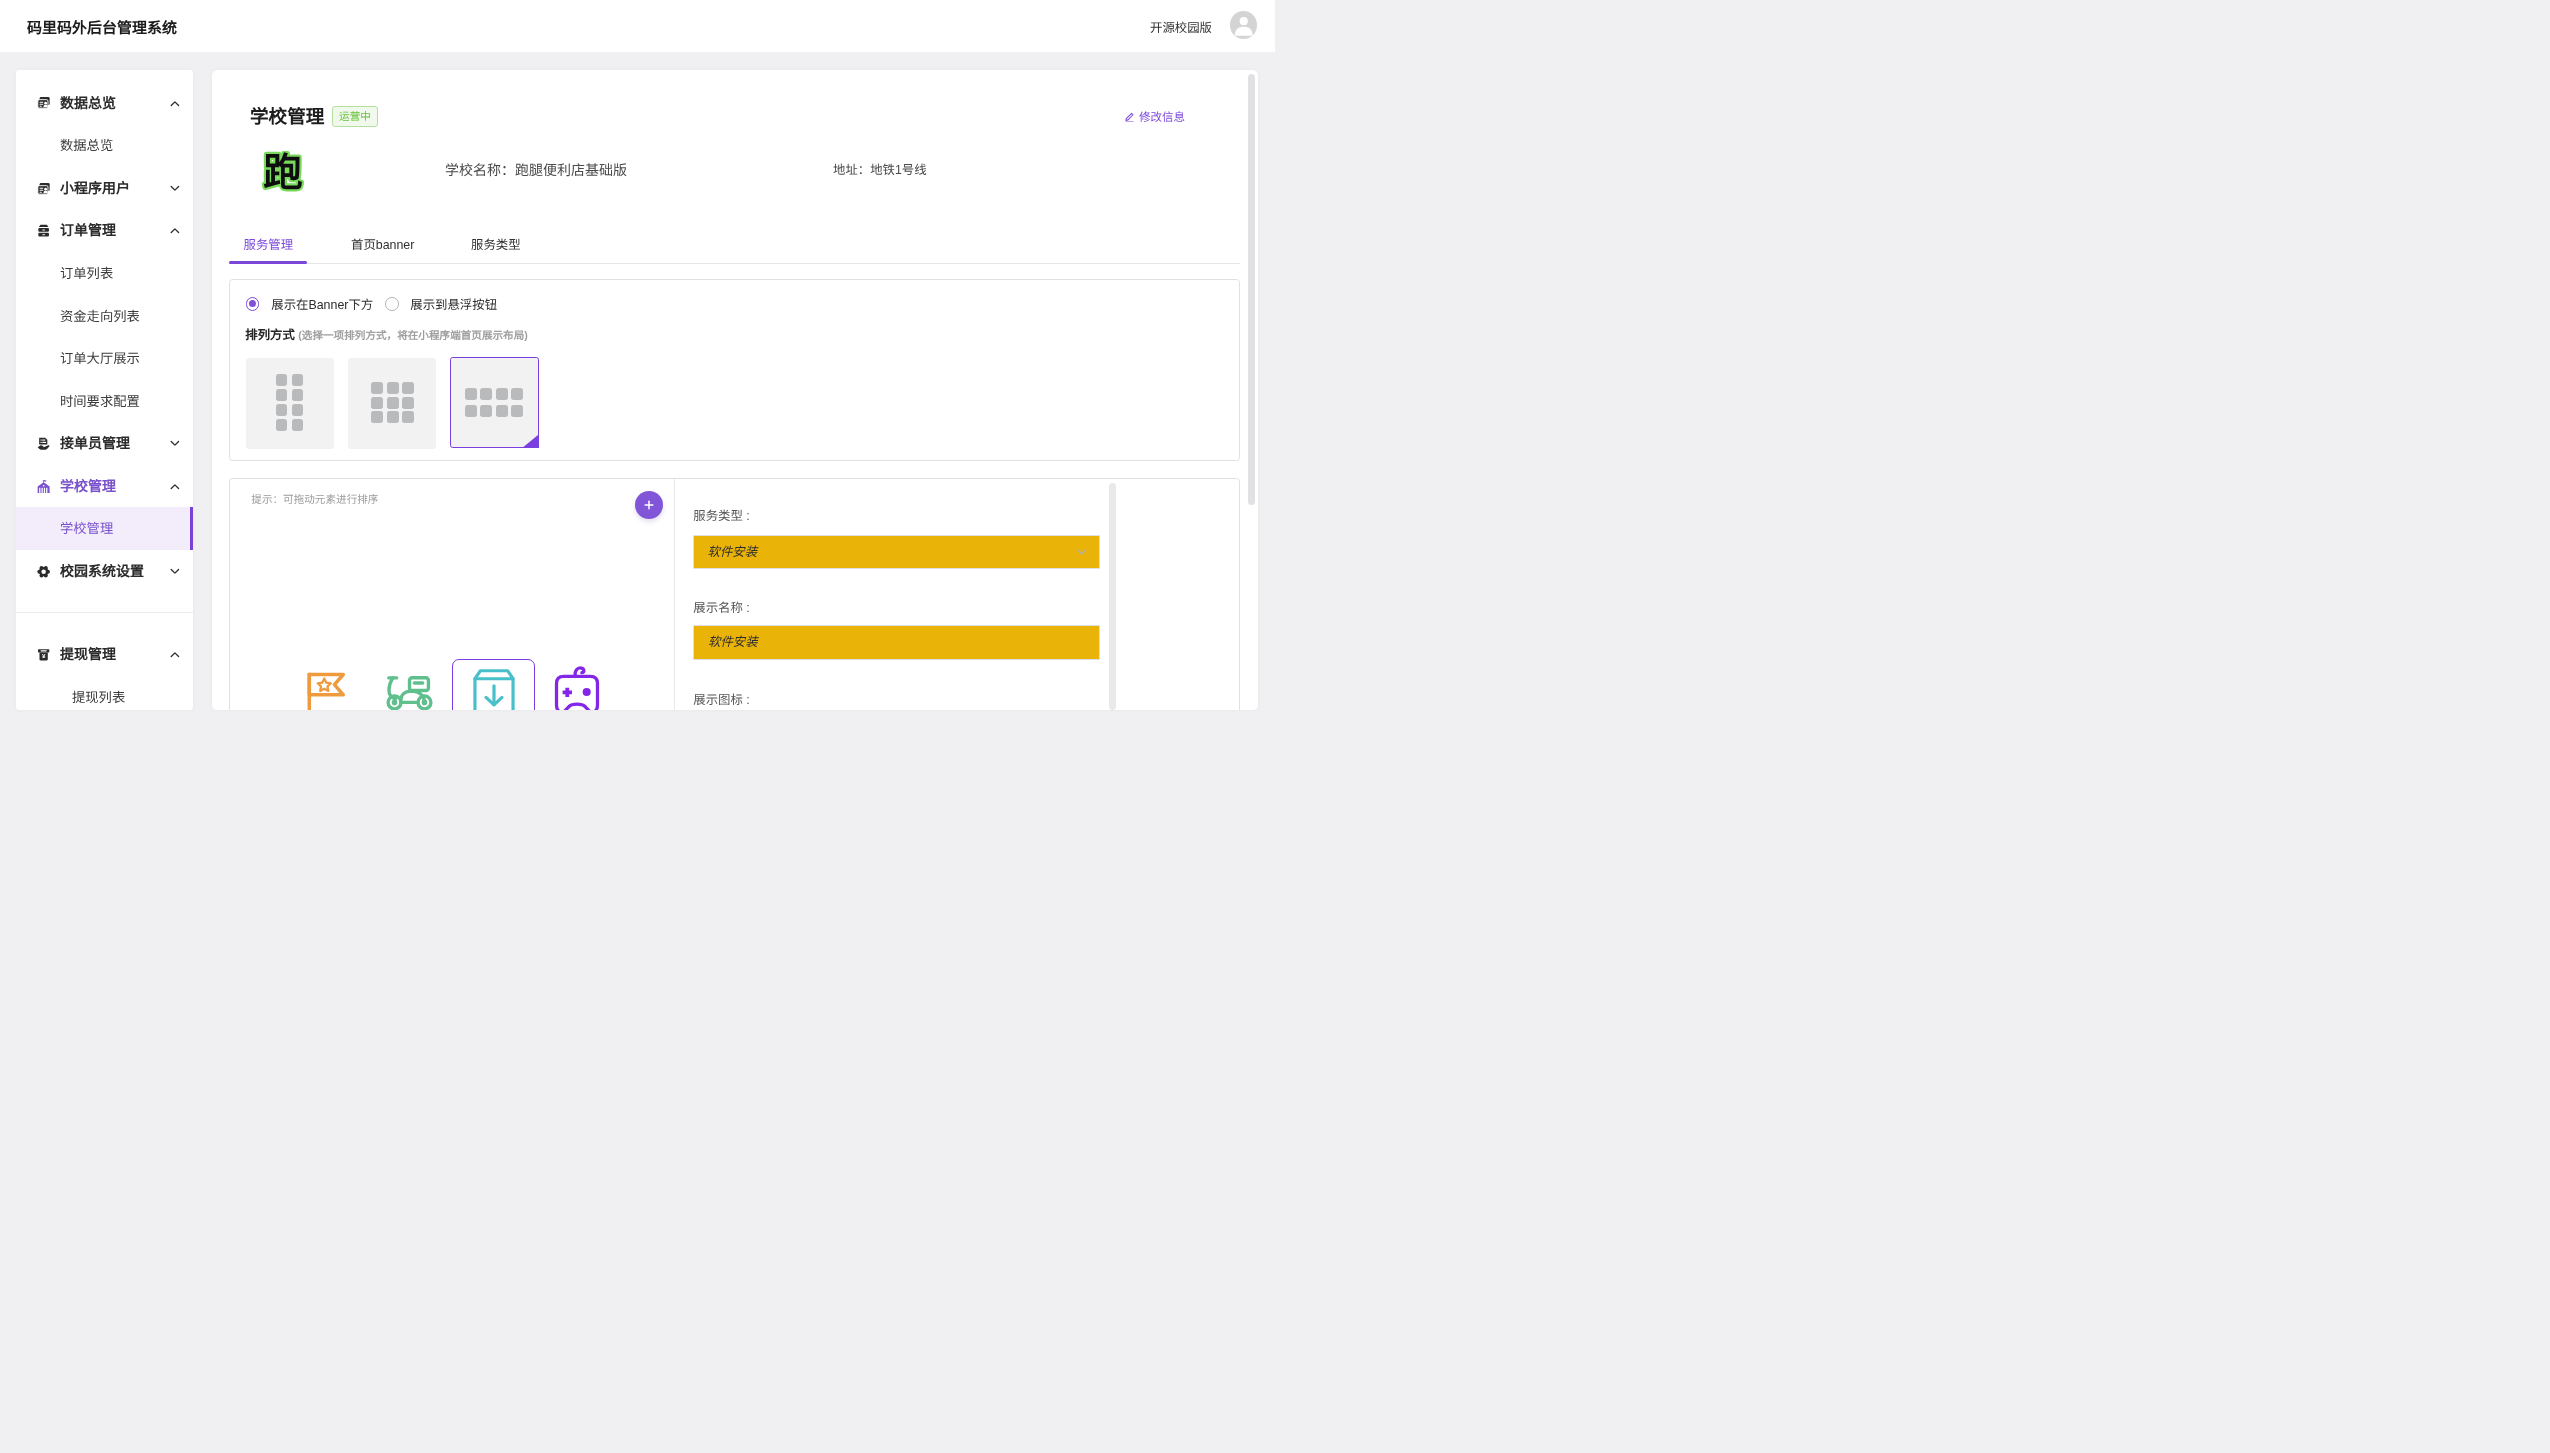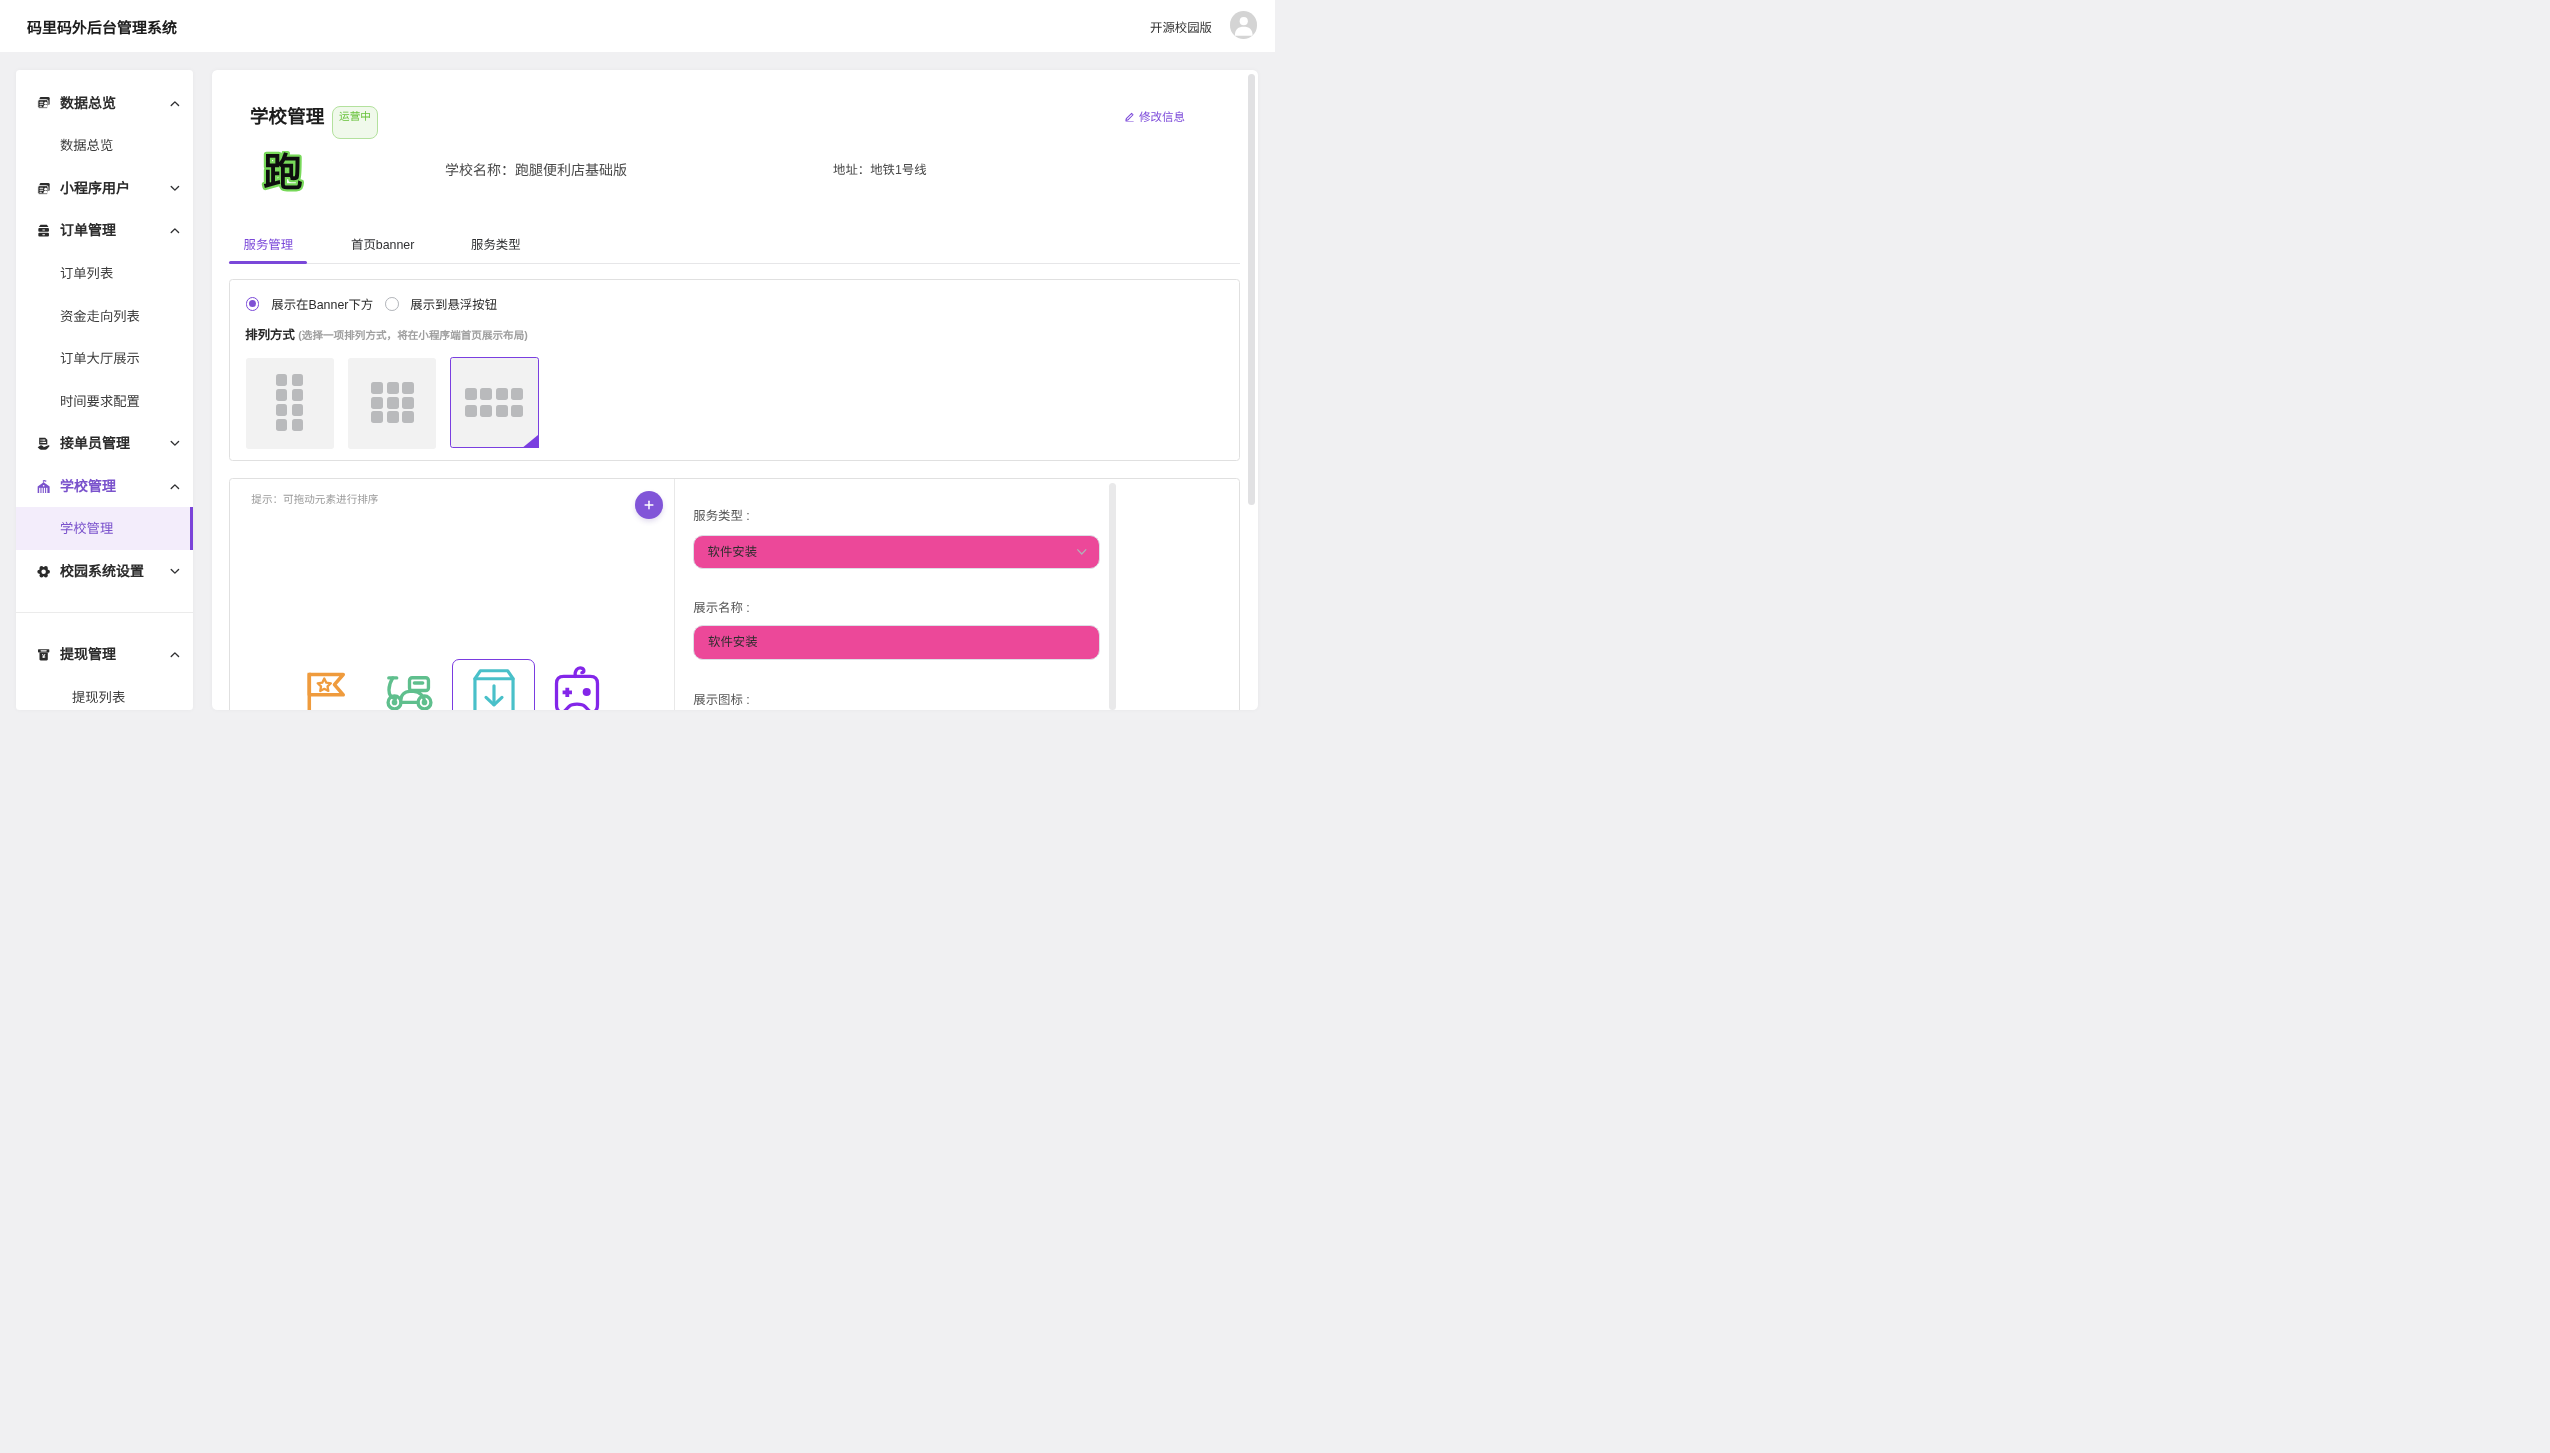--- a/index.html
+++ b/index.html
@@ -20,21 +20,21 @@
   .mi .arr { position:absolute; right:13.3px; top:18px; width:9.8px; height:7px; }
   .mi.active-parent .txt { color:#7a52cc; }
   .mi.sel { background:#f3edfb; }
   .mi.sel .txt { color:#7a52cc; }
   .selbar { position:absolute; right:0; width:3.5px; height:43px; background:#7a43d8; }
   .sdivider { position:absolute; left:0; top:542px; width:177px; height:0.9px; background:#ebebeb; }
   
   .main { position:absolute; left:212px; top:70px; width:1046px; height:640px; background:#fff; border-radius:5.3px; overflow:hidden; box-shadow:0 0 5.3px rgba(0,0,0,0.04); }
   .edit-link { position:absolute; right:73px; top:38px; font-size:11.5px; color:#7a47d9; }
   .page-title { position:absolute; left:38px; top:38px; font-size:18.6px; line-height:18.6px; font-weight:700; color:#1d1d1d; }
-  .badge { position:absolute; left:120px; top:36px; width:46px; height:33px; border:0.9px solid #b3e19d; background:#f0f9eb; border-radius:8px; color:#67c23a; font-size:10.6px; line-height:18px; text-align:center; }
+  .badge { position:absolute; left:120px; top:36px; width:46px; height:21px; border:0.9px solid #b3e19d; background:#f0f9eb; border-radius:3px; color:#67c23a; font-size:10.6px; line-height:18px; text-align:center; }
   .loginfo { position:absolute; font-size:14px; color:#4a4a4a; }
   
   .tab { position:absolute; top:163px; height:25px; line-height:25px; font-size:12.4px; color:#303133; }
   .tab.on { color:#7a47d9; }
   .tabline { position:absolute; left:17.3px; top:193px; width:1011px; height:0.9px; background:#e6e6e8; }
   .tabbar { position:absolute; left:17.3px; top:191px; width:78px; height:2.7px; background:#7a47d9; border-radius:1.8px; }
   
   .sec1 { position:absolute; left:17.3px; top:209px; width:1011px; height:182px; border:0.9px solid #e0e0e0; border-radius:3.5px; background:#fff; }
   .radio-lab { position:absolute; font-size:12.4px; color:#2b2b2b; }
   .rad { position:absolute; width:13.8px; height:13.8px; border-radius:50%; }
@@ -47,21 +47,21 @@
   .lbox .sq, .lbox3 .sq { position:absolute; width:11.5px; height:11.5px; background:#b9babc; border-radius:2.7px; }
   .lbox3 { position:absolute; left:220px; top:77px; width:89px; height:91px; background:#f2f2f2; border:1.8px solid #7a3fe0; border-radius:2.7px; }
   .corner { position:absolute; right:-0.9px; bottom:-0.9px; width:17px; height:14px; background:#7a3fe0; clip-path:polygon(100% 0, 100% 100%, 0 100%); }
   
   .sec2 { position:absolute; left:17.3px; top:408px; width:1011px; height:266px; border:0.9px solid #e0e0e0; border-radius:3.5px; background:#fff; }
   .vdiv { position:absolute; left:444px; top:0; width:0.9px; height:266px; background:#e8e8e8; }
   .hint { position:absolute; left:21px; top:12px; font-size:10.6px; color:#9b9b9b; }
   .addbtn { position:absolute; left:405px; top:11.5px; width:28px; height:28px; border-radius:50%; background:#8155d8; box-shadow:0 2.7px 5.3px rgba(90,60,160,0.18); }
   .selitem { position:absolute; left:222px; top:180px; width:83px; height:106px; border:1.3px solid #7a3be0; border-radius:7px; }
   .flabel { position:absolute; font-size:12.4px; color:#555; }
-  .fctl { position:absolute; left:463px; width:407px; background:#ec4899; border:0.9px solid #dcdfe6; border-radius:10px; font-size:12.4px; color:#2e2e2e; }
+  .fctl { position:absolute; left:463px; width:407px; background:#eab308; border:0.9px solid #dcdfe6; border-radius:1px; font-size:12.4px; color:#2e2e2e;font-style:italic; }
   .innersb { position:absolute; left:879px; top:4.4px; width:7px; height:227px; background:#e9e9ea; border-radius:3.5px; }
   .msb-thumb { position:absolute; left:1036px; top:4.4px; width:7px; height:431px; background:#e1e1e3; border-radius:3.5px; }
 </style>
 </head>
 <body>
 
   <div class="header">
     <div class="htitle">码里码外后台管理系统</div>
     <div class="hright">开源校园版</div>
     <div class="avatar">

